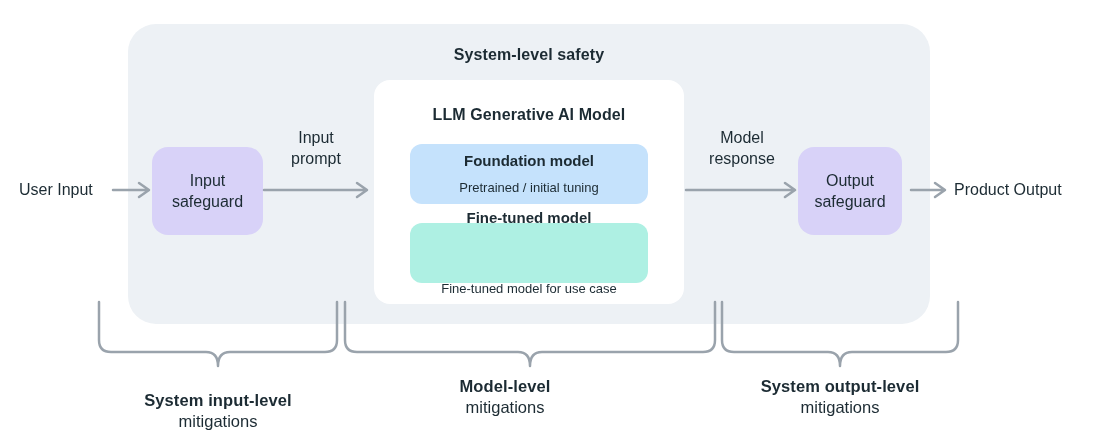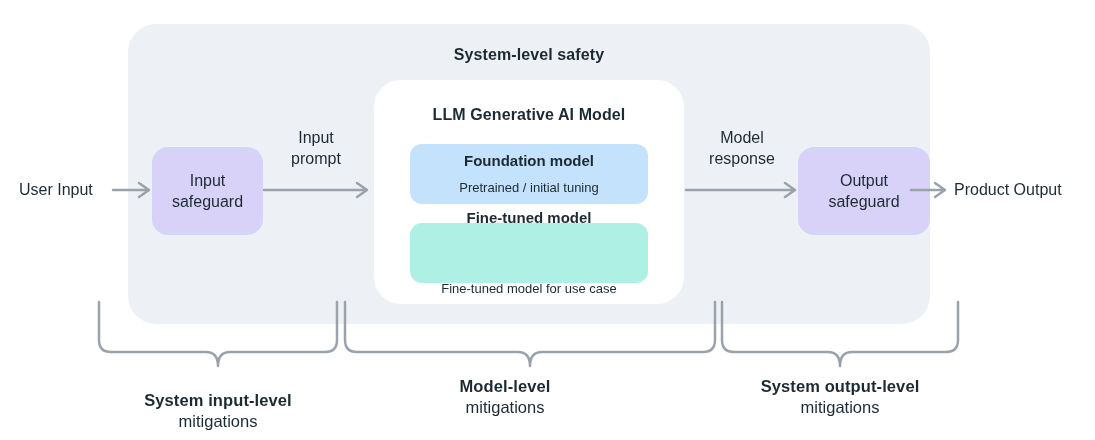--- a/index.html
+++ b/index.html
@@ -25,21 +25,21 @@
   .system-container{
     position:absolute;left:128px;top:24px;width:802px;height:300px;
     background:var(--system-container-bg);border-radius:28px;
   }
   .system-title{
     position:absolute;left:0;top:22px;width:100%;
     text-align:center;font-size:16px;font-weight:700;letter-spacing:.1px;
   }
   .model-container{
     position:absolute;left:246px;top:56px;width:310px;height:224px;
-    background:var(--model-container-bg);border-radius:27px;
+    background:var(--model-container-bg);border-radius:16px;
   }
   .model-title{
     position:absolute;left:0;top:26px;width:100%;
     text-align:center;font-size:16px;font-weight:700;letter-spacing:.1px;
   }
   .inner-box{
     position:absolute;left:36px;width:238px;height:60px;border-radius:12px;
     display:flex;flex-direction:column;align-items:center;justify-content:center;
     text-align:center;line-height:1.25;
   }
@@ -47,21 +47,21 @@
   .inner-box.fine-tuned{top:143px;background:var(--fine-tuned-bg);gap:44px;}
   .inner-box .box-name{font-size:15px;font-weight:700;}
   .inner-box .box-desc{font-size:13px;margin-top:10px;}
   .safeguard{
     position:absolute;top:147px;width:111px;height:88px;border-radius:16px;
     background:var(--safeguard-bg);
     display:flex;flex-direction:column;align-items:center;justify-content:center;
     font-size:16px;line-height:21px;text-align:center;
   }
   .safeguard.input{left:152px;}
-  .safeguard.output{left:798px;width:132px;}
+  .safeguard.output{left:798px;width:104px;}
   .terminal{
     position:absolute;top:180px;font-size:16px;line-height:20px;white-space:nowrap;text-align:right;
   }
   .terminal.user-input{left:19px;}
   .terminal.product-output{left:954px;}
   .flow-label{
     position:absolute;top:127px;width:100px;
     text-align:center;font-size:16px;line-height:21px;
   }
   .flow-label.input-prompt{left:266px;}

